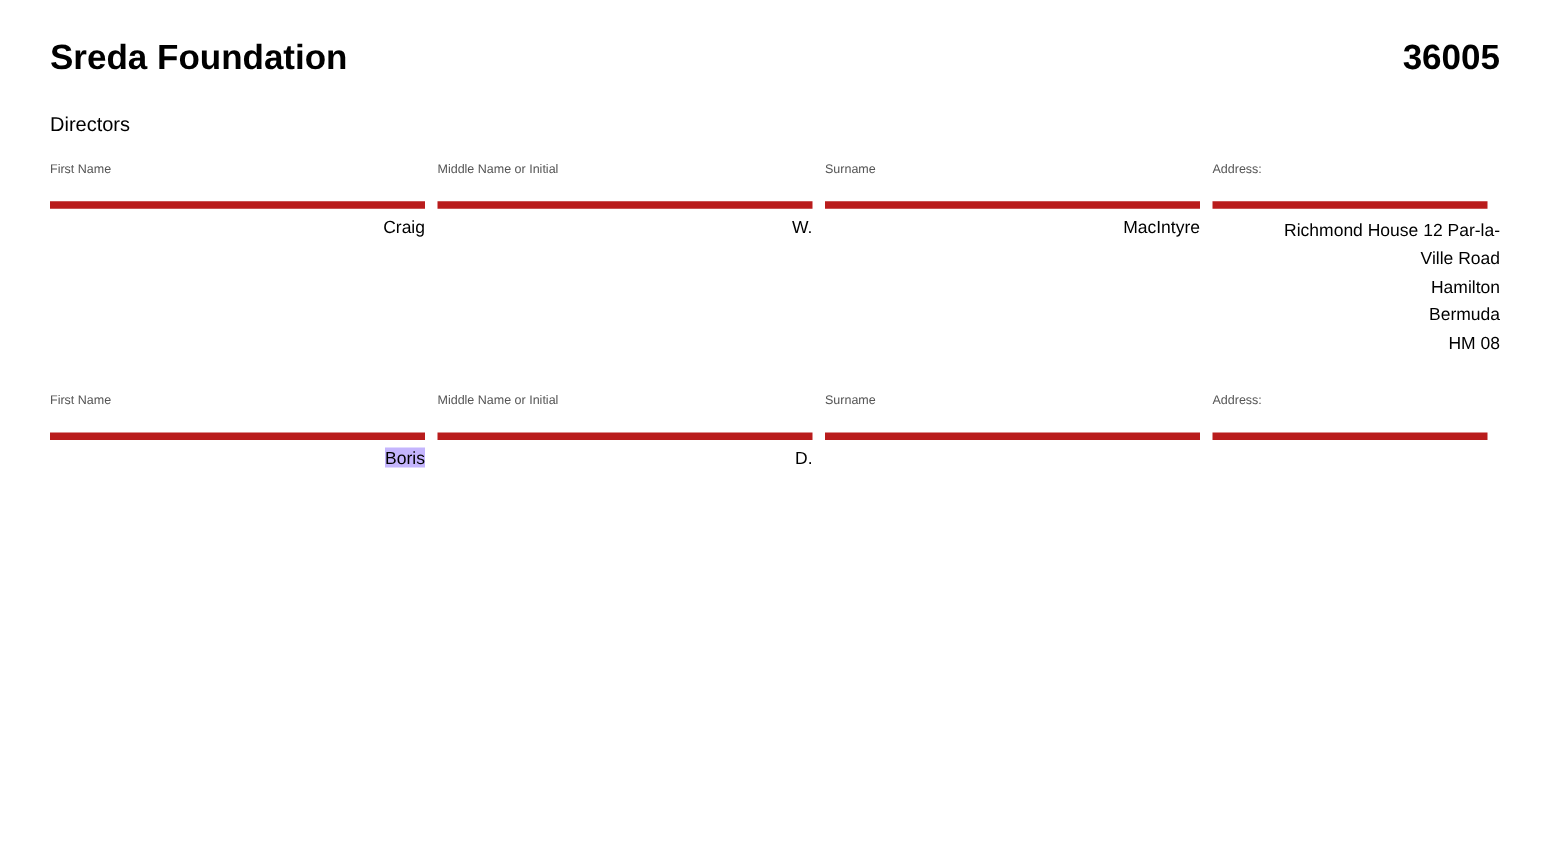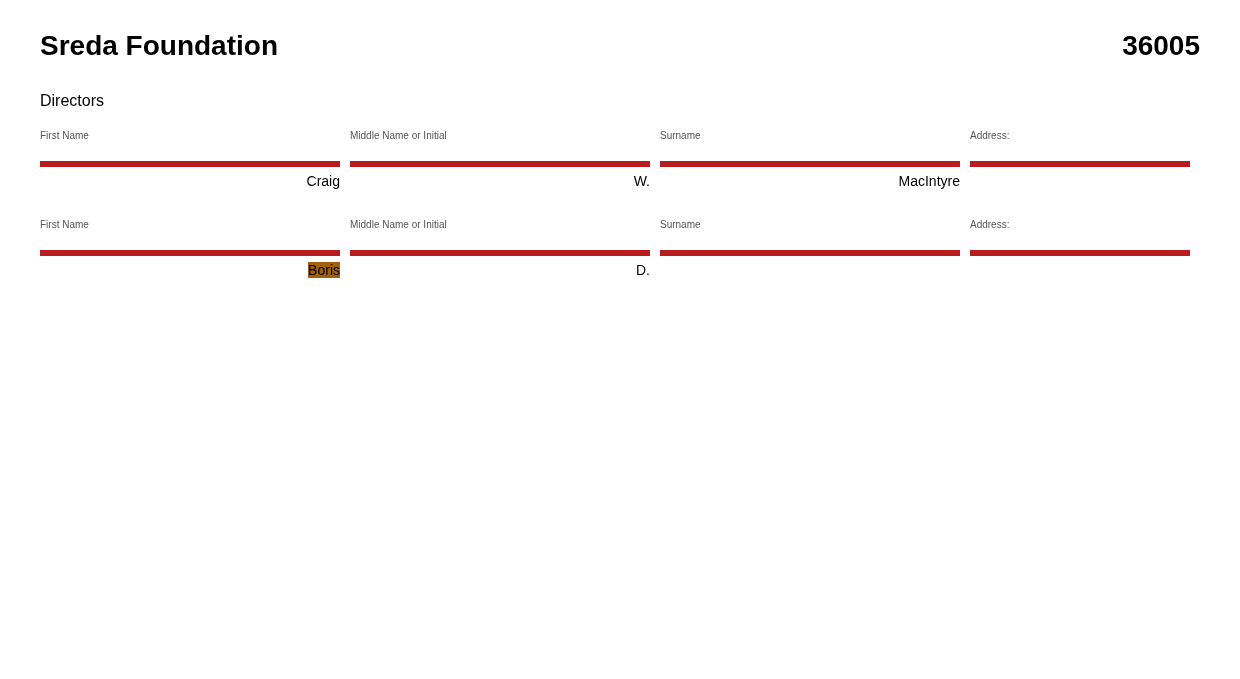--- a/index.html
+++ b/index.html
@@ -78,21 +78,21 @@
       vertical-align: top;
     }
 
     .address-value {
       font-size: 14px;
       color: #000000;
       line-height: 1.6;
     }
 
     .highlight {
-      background-color: #a16207;
+      background-color: #c4b5fd;
     }
   </style>
 </head>
 <body>
 
 <div class="header">
   <span class="org-title">Sreda Foundation</span>
   <span class="org-number">36005</span>
 </div>
 
@@ -103,20 +103,23 @@
     <div class="field-row">
       <div class="field-label">First Name</div>
       <div class="field-label">Middle Name or Initial</div>
       <div class="field-label">Surname</div>
       <div class="field-label">Address:</div>
     </div>
     <div class="field-value-row">
       <div class="field-value">Craig</div>
       <div class="field-value">W.</div>
       <div class="field-value">MacIntyre</div>
+      <div class="address-value">
+        Richmond House 12 Par-la-<br>Ville Road<br>Hamilton<br>Bermuda<br>HM 08
+      </div>
     </div>
   </div>
 
   <div class="director-record" style="margin-top: 20px;">
     <div class="field-row">
       <div class="field-label">First Name</div>
       <div class="field-label">Middle Name or Initial</div>
       <div class="field-label">Surname</div>
       <div class="field-label">Address:</div>
     </div>

